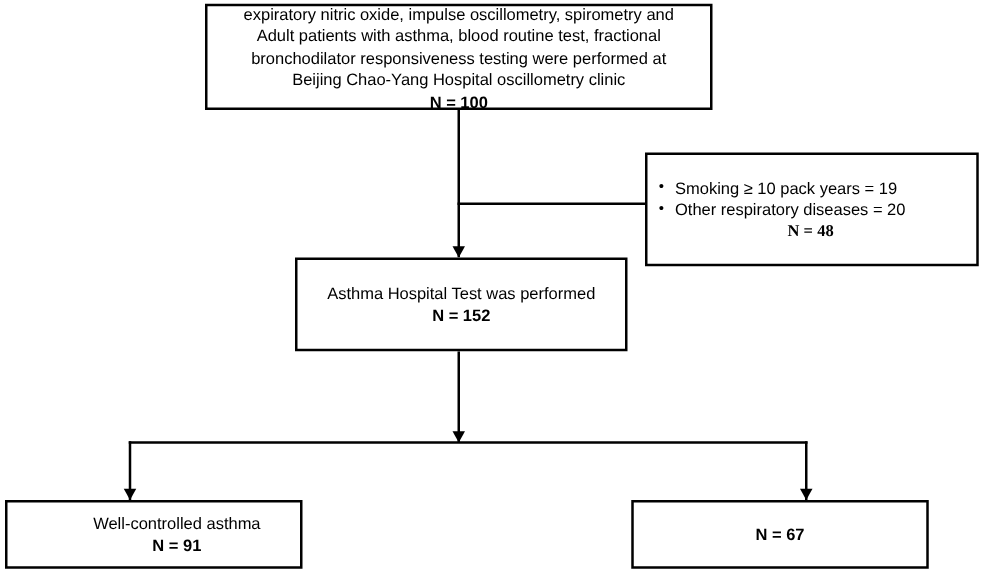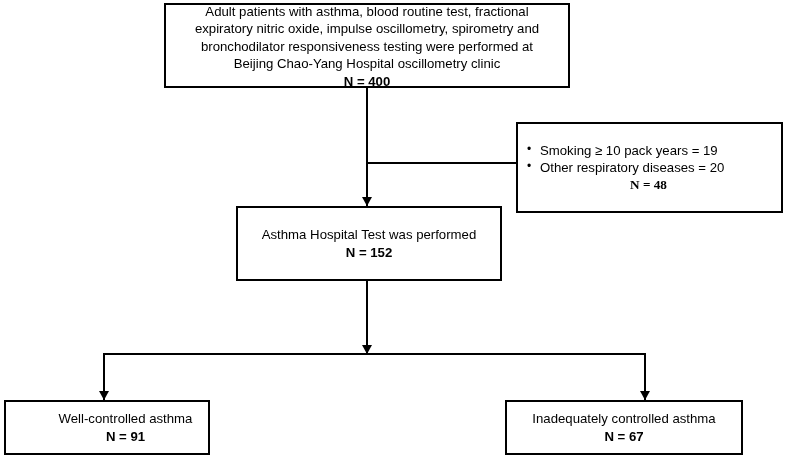--- a/index.html
+++ b/index.html
@@ -87,21 +87,21 @@
     left: 236px;
     top: 206px;
     width: 266px;
     height: 75px;
   }
 
   
   #box-well-controlled {
     left: 4px;
     top: 400px;
-    width: 206px;
+    width: 238px;
     height: 55px;
     padding-left: 37px;
   }
   #box-inadequate {
     left: 505px;
     top: 400px;
     width: 238px;
     height: 55px;
   }
 
@@ -151,25 +151,25 @@
   <div class="line-v" id="conn-act-down"></div>
   <div class="arrow-down" id="arrow-act-down"></div>
 
   <div class="line-h" id="conn-split-bar"></div>
   <div class="line-v" id="conn-split-left"></div>
   <div class="line-v" id="conn-split-right"></div>
   <div class="arrow-down" id="arrow-well-controlled"></div>
   <div class="arrow-down" id="arrow-inadequate"></div>
 
   <div class="box" id="box-enrollment">
+    <span class="line">expiratory nitric oxide, impulse oscillometry, spirometry and</span>
     <span class="line">Adult patients with asthma, blood routine test, fractional</span>
-    <span class="line">expiratory nitric oxide, impulse oscillometry, spirometry and</span>
     <span class="line">bronchodilator responsiveness testing were performed at</span>
     <span class="line">Beijing Chao-Yang Hospital oscillometry clinic</span>
-    <span class="count">N = 400</span>
+    <span class="count">N = 100</span>
   </div>
 
   <div class="box" id="box-exclusions">
     <ul>
       <li>Smoking ≥ 10 pack years = 19</li>
       <li>Other respiratory diseases = 20</li>
     </ul>
     <span class="count">N = 48</span>
   </div>
 
@@ -177,17 +177,16 @@
     <span class="line">Asthma Hospital Test was performed</span>
     <span class="count">N = 152</span>
   </div>
 
   <div class="box" id="box-well-controlled">
     <span class="line">Well-controlled asthma</span>
     <span class="count">N = 91</span>
   </div>
 
   <div class="box" id="box-inadequate">
-    <span class="line">Inadequately controlled asthma</span>
     <span class="count">N = 67</span>
   </div>
 
 </div>
 
 </body></html>

